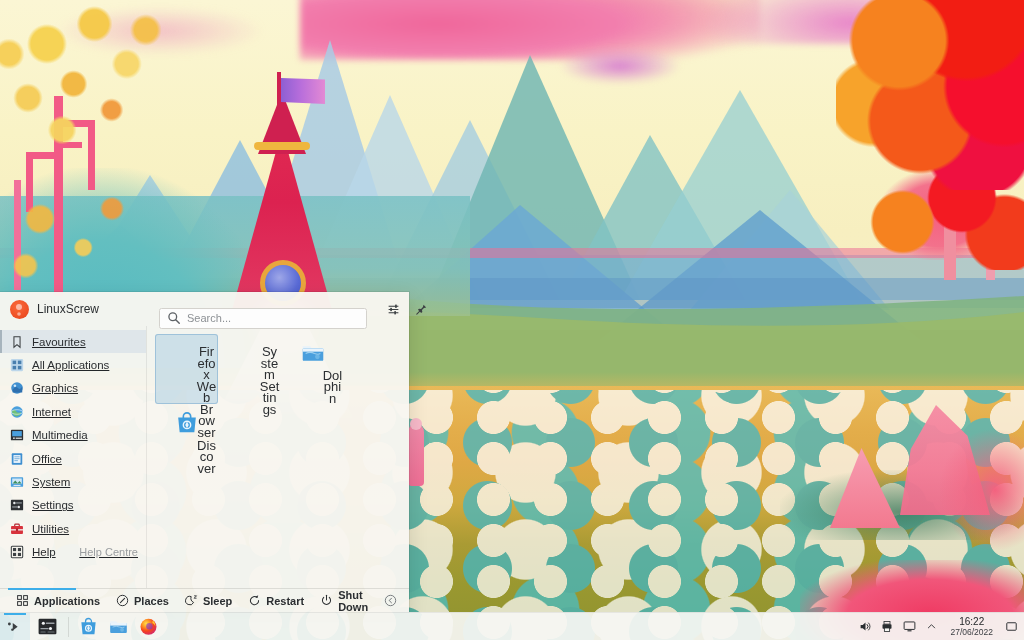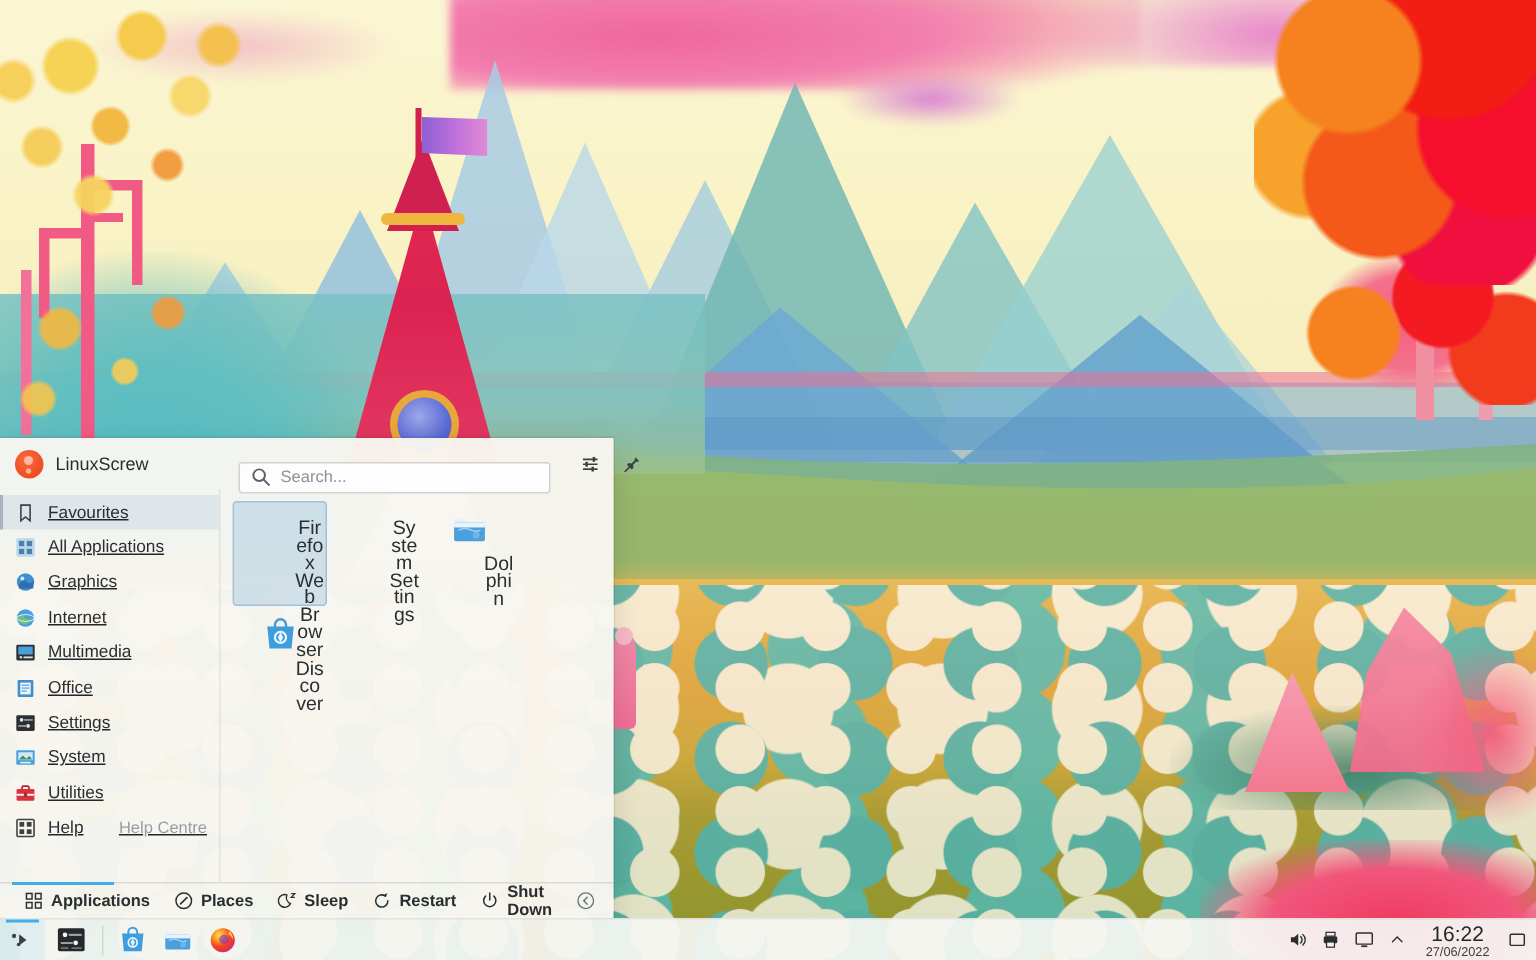--- a/index.html
+++ b/index.html
@@ -374,21 +374,21 @@
   #tray { display: flex; align-items: center; gap: 2px; padding-right: 2px; }
   .tray-btn {
     width: 20px; height: 22px; display: flex; align-items: center;
     justify-content: center; cursor: pointer; border-radius: 3px;
   }
   #clock {
     display: flex; flex-direction: column; align-items: center;
     justify-content: center; padding: 0 7px; cursor: pointer;
     line-height: 1.0;
   }
-  #clock-time { font-size: 14px; color: #232629; }
+  #clock-time { font-size: 10px; color: #232629; }
   #clock-date { font-size: 8.5px; color: #3a3e42; margin-top: 1px; }
   #show-desktop {
     width: 18px; height: 28px; display:flex; align-items:center;
     justify-content:center; cursor: pointer; margin-right: 2px;
   }
 </style>
 </head>
 <body>
 
 <div id="desktop">
@@ -554,37 +554,37 @@
             <rect x="4" y="3.5" width="8" height="9" fill="#e9f3fb"></rect>
             <rect x="5" y="5" width="6" height="1" fill="#6fa8d6"></rect>
             <rect x="5" y="7.2" width="6" height="1" fill="#6fa8d6"></rect>
             <rect x="5" y="9.4" width="4" height="1" fill="#6fa8d6"></rect>
           </svg>
           <span class="side-label">Office</span>
         </div>
 
         <div class="side-item">
           <svg class="side-icon" viewBox="0 0 16 16">
+            <rect x="1" y="2.5" width="14" height="11" rx="1" fill="#4a9fdd"></rect>
+            <rect x="2.5" y="4" width="11" height="6" fill="#cfe7f8"></rect>
+            <path d="M3 9.6 L6 6.4 L8.6 9 L11 6.8 L13 9.6 Z" fill="#3f8f5e"></path>
+            <rect x="4" y="11.3" width="8" height="1.2" fill="#e4eef6"></rect>
+          </svg>
+          <span class="side-label">System</span>
+        </div>
+
+        <div class="side-item">
+          <svg class="side-icon" viewBox="0 0 16 16">
             <rect x="1" y="2" width="14" height="12" rx="1" fill="#2d3033"></rect>
             <circle cx="5" cy="5.6" r="1.4" fill="#e6e9eb"></circle>
             <rect x="7" y="5" width="6.5" height="1.3" fill="#9aa0a5"></rect>
             <circle cx="10" cy="10.2" r="1.4" fill="#e6e9eb"></circle>
             <rect x="2.5" y="9.6" width="6" height="1.3" fill="#9aa0a5"></rect>
           </svg>
           <span class="side-label">Settings</span>
-        </div>
-
-        <div class="side-item">
-          <svg class="side-icon" viewBox="0 0 16 16">
-            <rect x="1" y="2.5" width="14" height="11" rx="1" fill="#4a9fdd"></rect>
-            <rect x="2.5" y="4" width="11" height="6" fill="#cfe7f8"></rect>
-            <path d="M3 9.6 L6 6.4 L8.6 9 L11 6.8 L13 9.6 Z" fill="#3f8f5e"></path>
-            <rect x="4" y="11.3" width="8" height="1.2" fill="#e4eef6"></rect>
-          </svg>
-          <span class="side-label">System</span>
         </div>
 
         <div class="side-item">
           <svg class="side-icon" viewBox="0 0 16 16">
             <rect x="1.2" y="4.6" width="13.6" height="9" rx="1" fill="#d8323c"></rect>
             <path d="M5.4 4.6 V3.4 a1 1 0 0 1 1-1 h3.2 a1 1 0 0 1 1 1 V4.6" fill="none" stroke="#b3262f" stroke-width="1.3"></path>
             <rect x="1.2" y="8.2" width="13.6" height="1.5" fill="#f0f0f0"></rect>
             <rect x="6.8" y="7.2" width="2.4" height="3.4" rx=".5" fill="#b3262f"></rect>
           </svg>
           <span class="side-label">Utilities</span>

